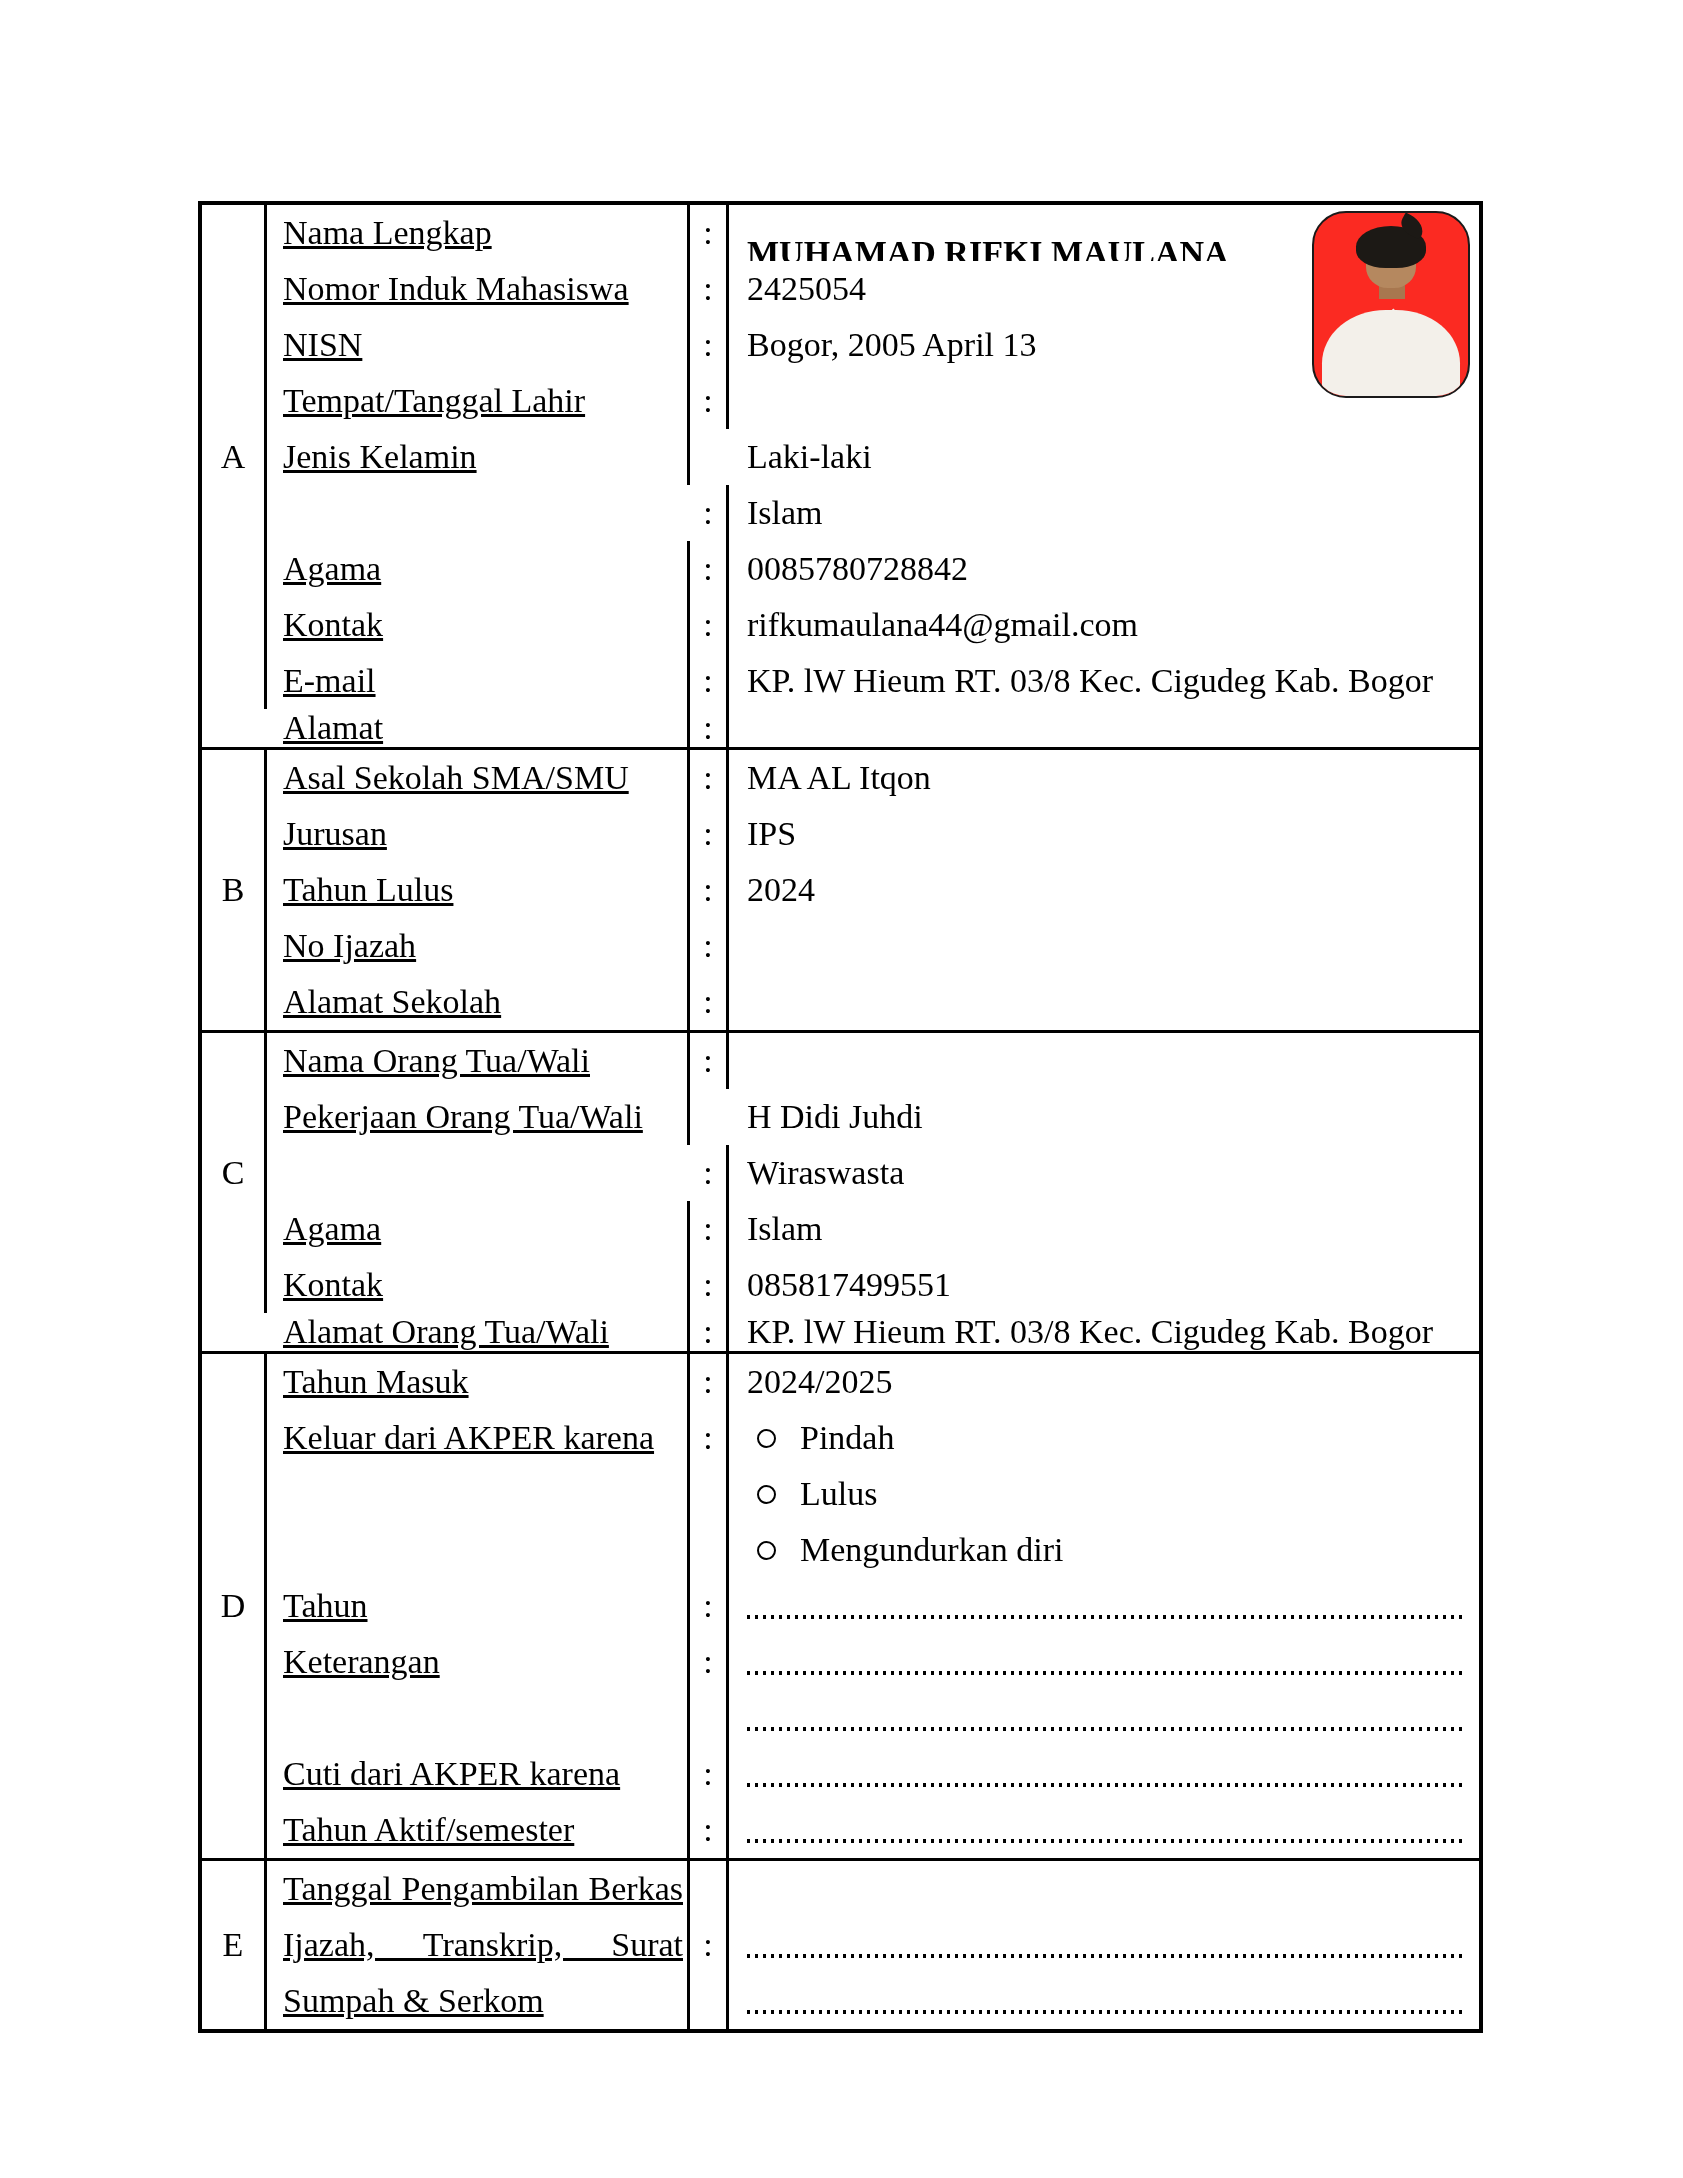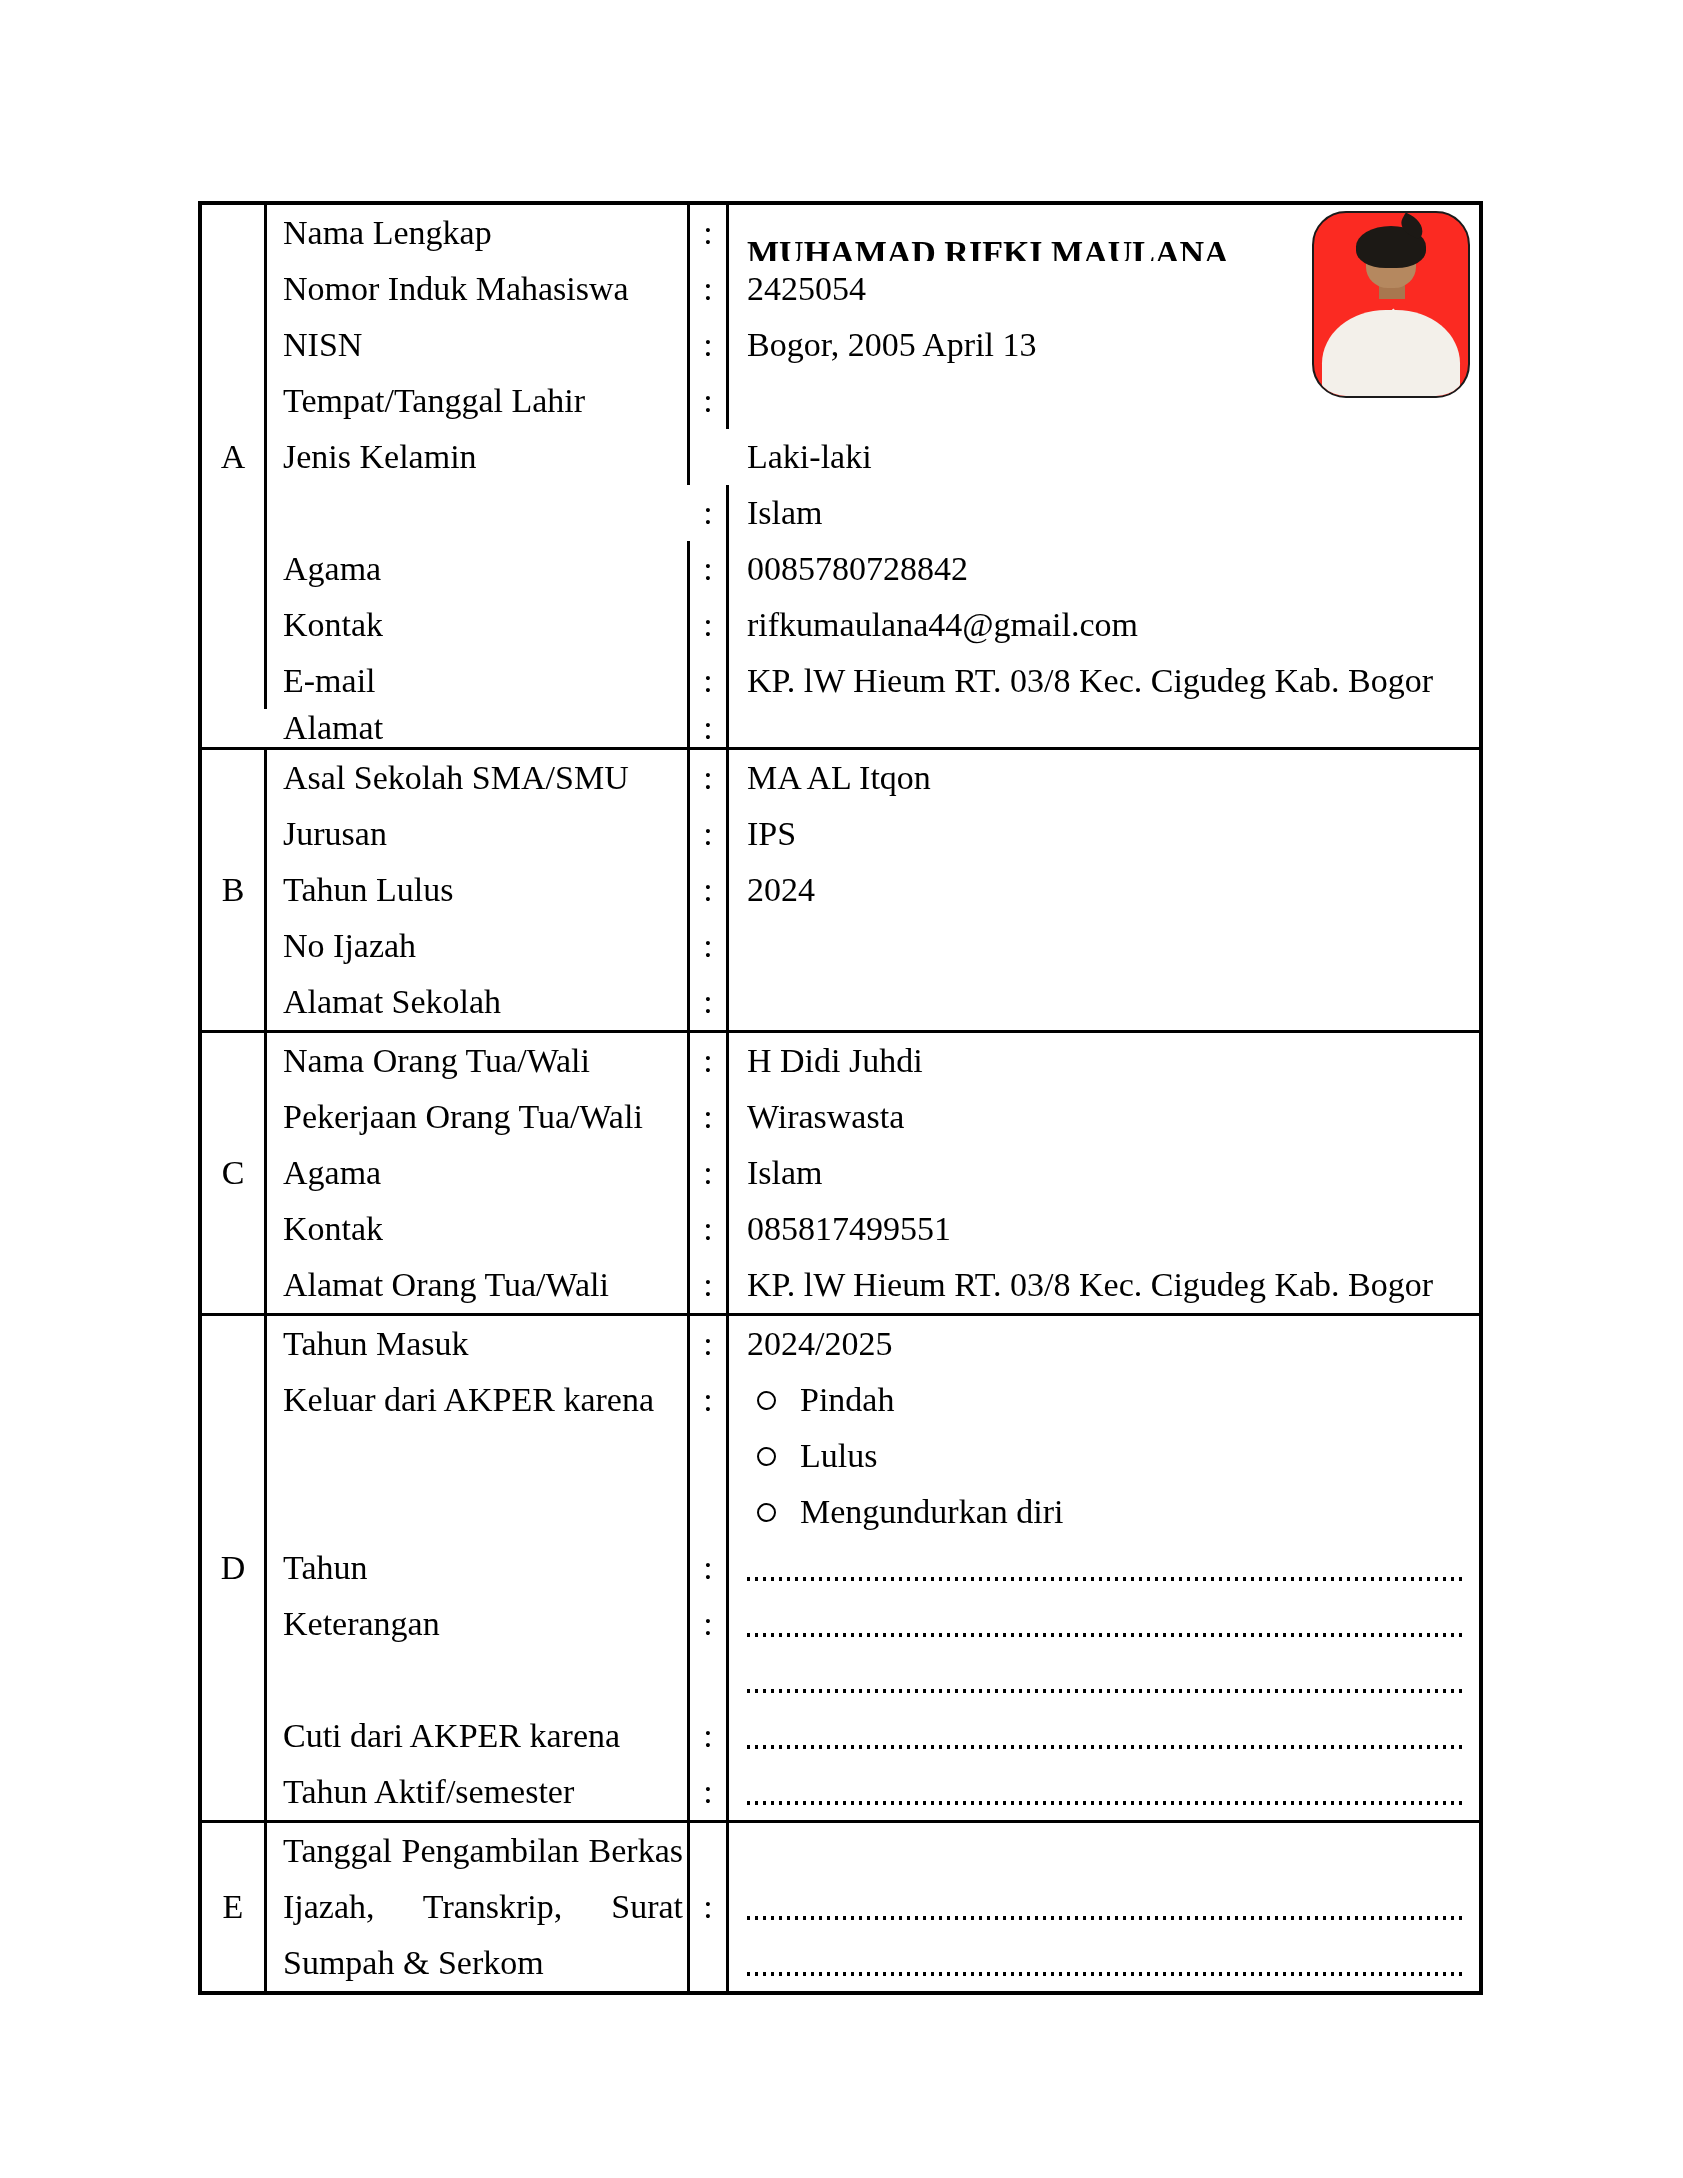--- a/index.html
+++ b/index.html
@@ -18,21 +18,21 @@
   }
   .section{display:grid;grid-template-columns:65px 423px 39px 1fr;}
   .section + .section{border-top:3px solid #000;}
   .cell{display:flex;align-items:center;overflow:hidden;box-sizing:border-box;}
   .cell-letter{
     grid-column:1;justify-content:center;border-right:3px solid #000;
   }
   .cell-label{grid-column:2;border-right:3px solid #000;padding:0 4px 0 16px;}
   .cell-colon{grid-column:3;justify-content:center;border-right:3px solid #000;}
   .cell-value{grid-column:4;padding:0 12px 0 18px;}
-  .lbl-text{width:100%;}
+  .lbl-text{width:100%;text-decoration:underline;}
   .justify .lbl-text{text-align:justify;text-align-last:justify;}
   .val-bold{font-weight:bold;margin-top:40px;}
 
   
   .cell-value.dots{align-items:flex-start;}
   .dotline{
     margin-top:37px;width:calc(100% - 2px);height:4px;
     background:repeating-linear-gradient(90deg,#000 0 3px,transparent 3px 8px);
   }
 
@@ -158,25 +158,25 @@
         </div>
         <div class="cell cell-colon">:</div>
         <div class="cell cell-value"></div>
       </div>
       <div class="section" style="grid-template-rows: repeat(5, 56px);">
         <div class="cell cell-letter" style="grid-row: 1 / 6;">C</div>
         <div class="cell cell-label">
           <div class="lbl-text">Nama Orang Tua/Wali</div>
         </div>
         <div class="cell cell-colon">:</div>
+        <div class="cell cell-label">
+          <div class="lbl-text">Pekerjaan Orang Tua/Wali</div>
+        </div>
         <div class="cell cell-value">
           <div class="val-text">H Didi Juhdi</div>
-        </div>
-        <div class="cell cell-label">
-          <div class="lbl-text">Pekerjaan Orang Tua/Wali</div>
         </div>
         <div class="cell cell-colon">:</div>
         <div class="cell cell-value">
           <div class="val-text">Wiraswasta</div>
         </div>
         <div class="cell cell-label">
           <div class="lbl-text">Agama</div>
         </div>
         <div class="cell cell-colon">:</div>
         <div class="cell cell-value">

